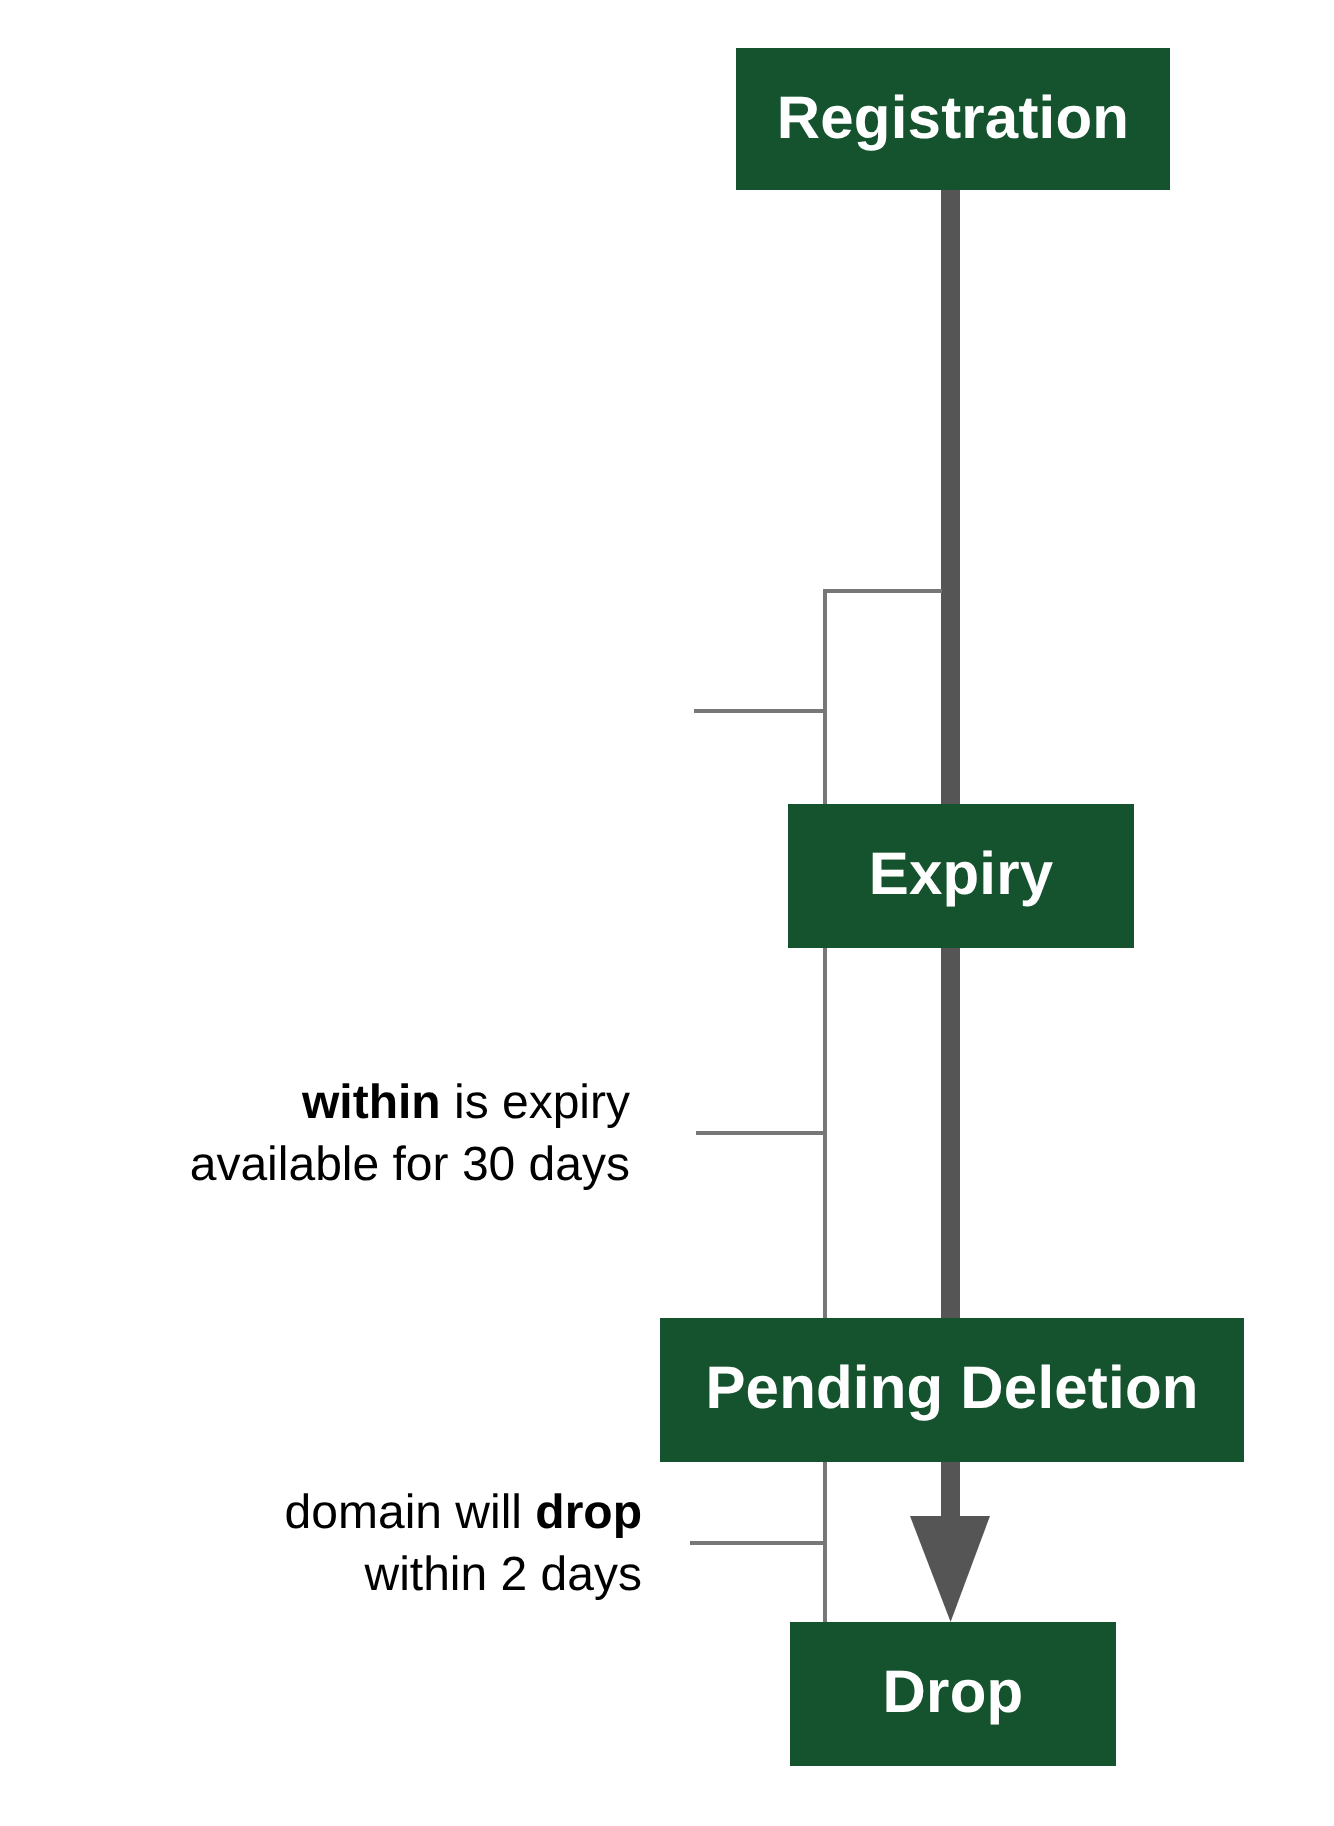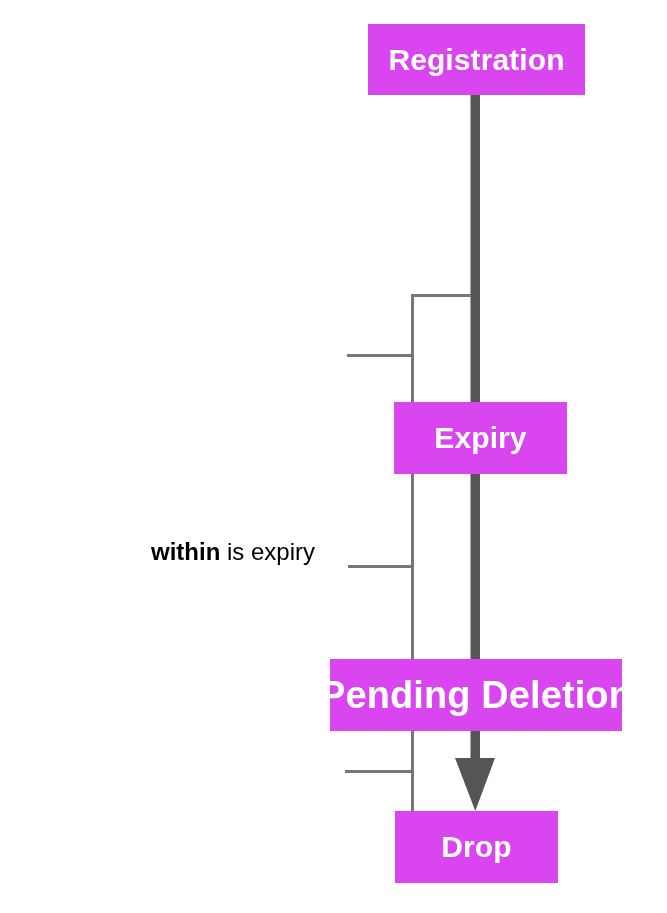--- a/index.html
+++ b/index.html
@@ -21,21 +21,21 @@
     position: absolute;
     left: 0;
     top: 0;
     width: 667px;
     height: 913px;
   }
 
   
   .stage-box {
     position: absolute;
-    background: #d946ef;
+    background: #14532d;
     color: #ffffff;
     display: flex;
     align-items: center;
     justify-content: center;
     font-weight: bold;
     letter-spacing: 0.1px;
     box-sizing: border-box;
     z-index: 4;
   }
   .stage-label {
@@ -56,21 +56,21 @@
     top: 402px;
     width: 173px;
     height: 72px;
     font-size: 30px;
   }
   #stage-pending-deletion {
     left: 330px;
     top: 659px;
     width: 292px;
     height: 72px;
-    font-size: 38px;
+    font-size: 30px;
   }
   #stage-drop {
     left: 395px;
     top: 811px;
     width: 163px;
     height: 72px;
     font-size: 30px;
   }
 
   
@@ -166,16 +166,21 @@
 
   <div class="stage-box" id="stage-drop">
     <span class="stage-label">Drop</span>
   </div>
 
   <div class="annotation" id="annotation-renew">
   </div>
 
   <div class="annotation" id="annotation-renewal">
     <span class="ann-line"><span></span><b>within</b><span> is expiry</span></span>
+    <span class="ann-line">available for 30 days</span>
   </div>
 
+  <div class="annotation" id="annotation-drop">
+    <span class="ann-line"><span>domain will </span><b>drop</b><span></span></span>
+    <span class="ann-line">within 2 days</span>
+  </div>
 
 </div>
 
 </body></html>

